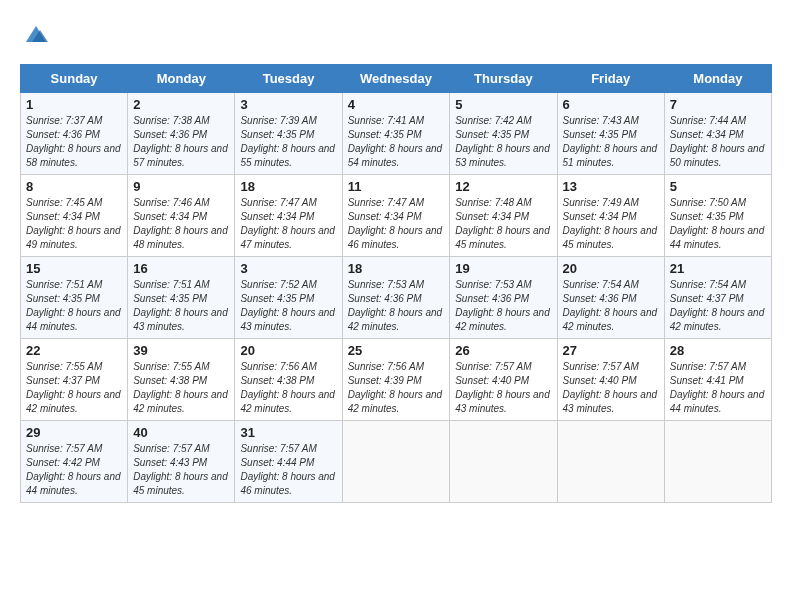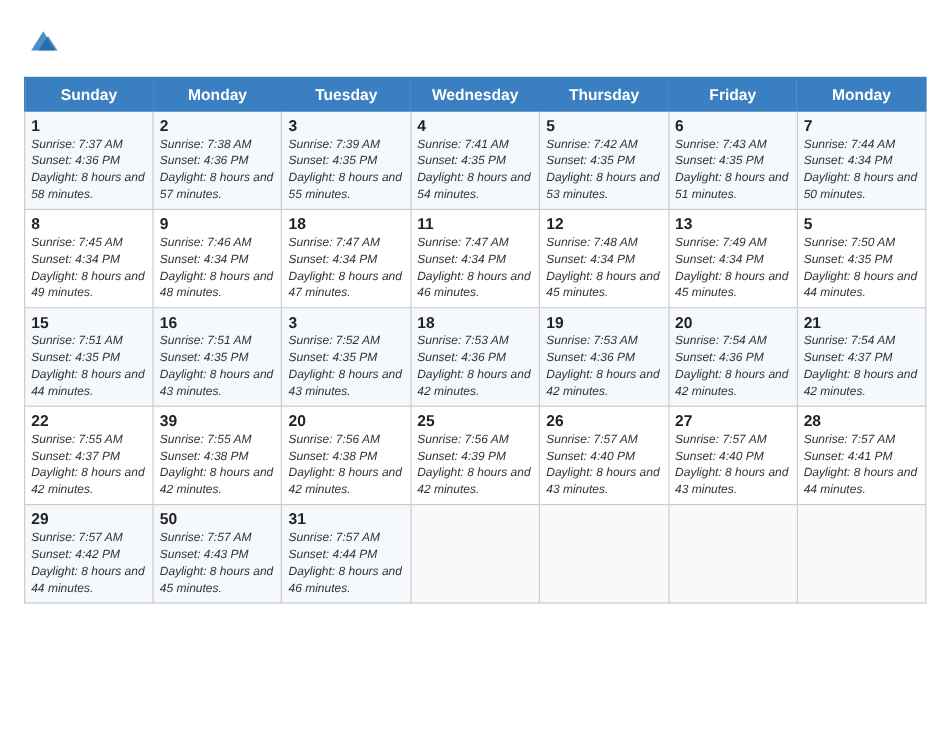--- a/index.html
+++ b/index.html
@@ -243,21 +243,21 @@
           <span class="day-num">28</span>
           <div class="day-info">Sunrise: 7:57 AM<br>Sunset: 4:41 PM<br>Daylight: 8 hours and 44 minutes.</div>
         </td>
       </tr>
       <tr>
         <td>
           <span class="day-num">29</span>
           <div class="day-info">Sunrise: 7:57 AM<br>Sunset: 4:42 PM<br>Daylight: 8 hours and 44 minutes.</div>
         </td>
         <td>
-          <span class="day-num">50</span>
+          <span class="day-num">40</span>
           <div class="day-info">Sunrise: 7:57 AM<br>Sunset: 4:43 PM<br>Daylight: 8 hours and 45 minutes.</div>
         </td>
         <td>
           <span class="day-num">31</span>
           <div class="day-info">Sunrise: 7:57 AM<br>Sunset: 4:44 PM<br>Daylight: 8 hours and 46 minutes.</div>
         </td>
         <td class="empty-cell"></td>
         <td class="empty-cell"></td>
         <td class="empty-cell"></td>
         <td class="empty-cell"></td>

